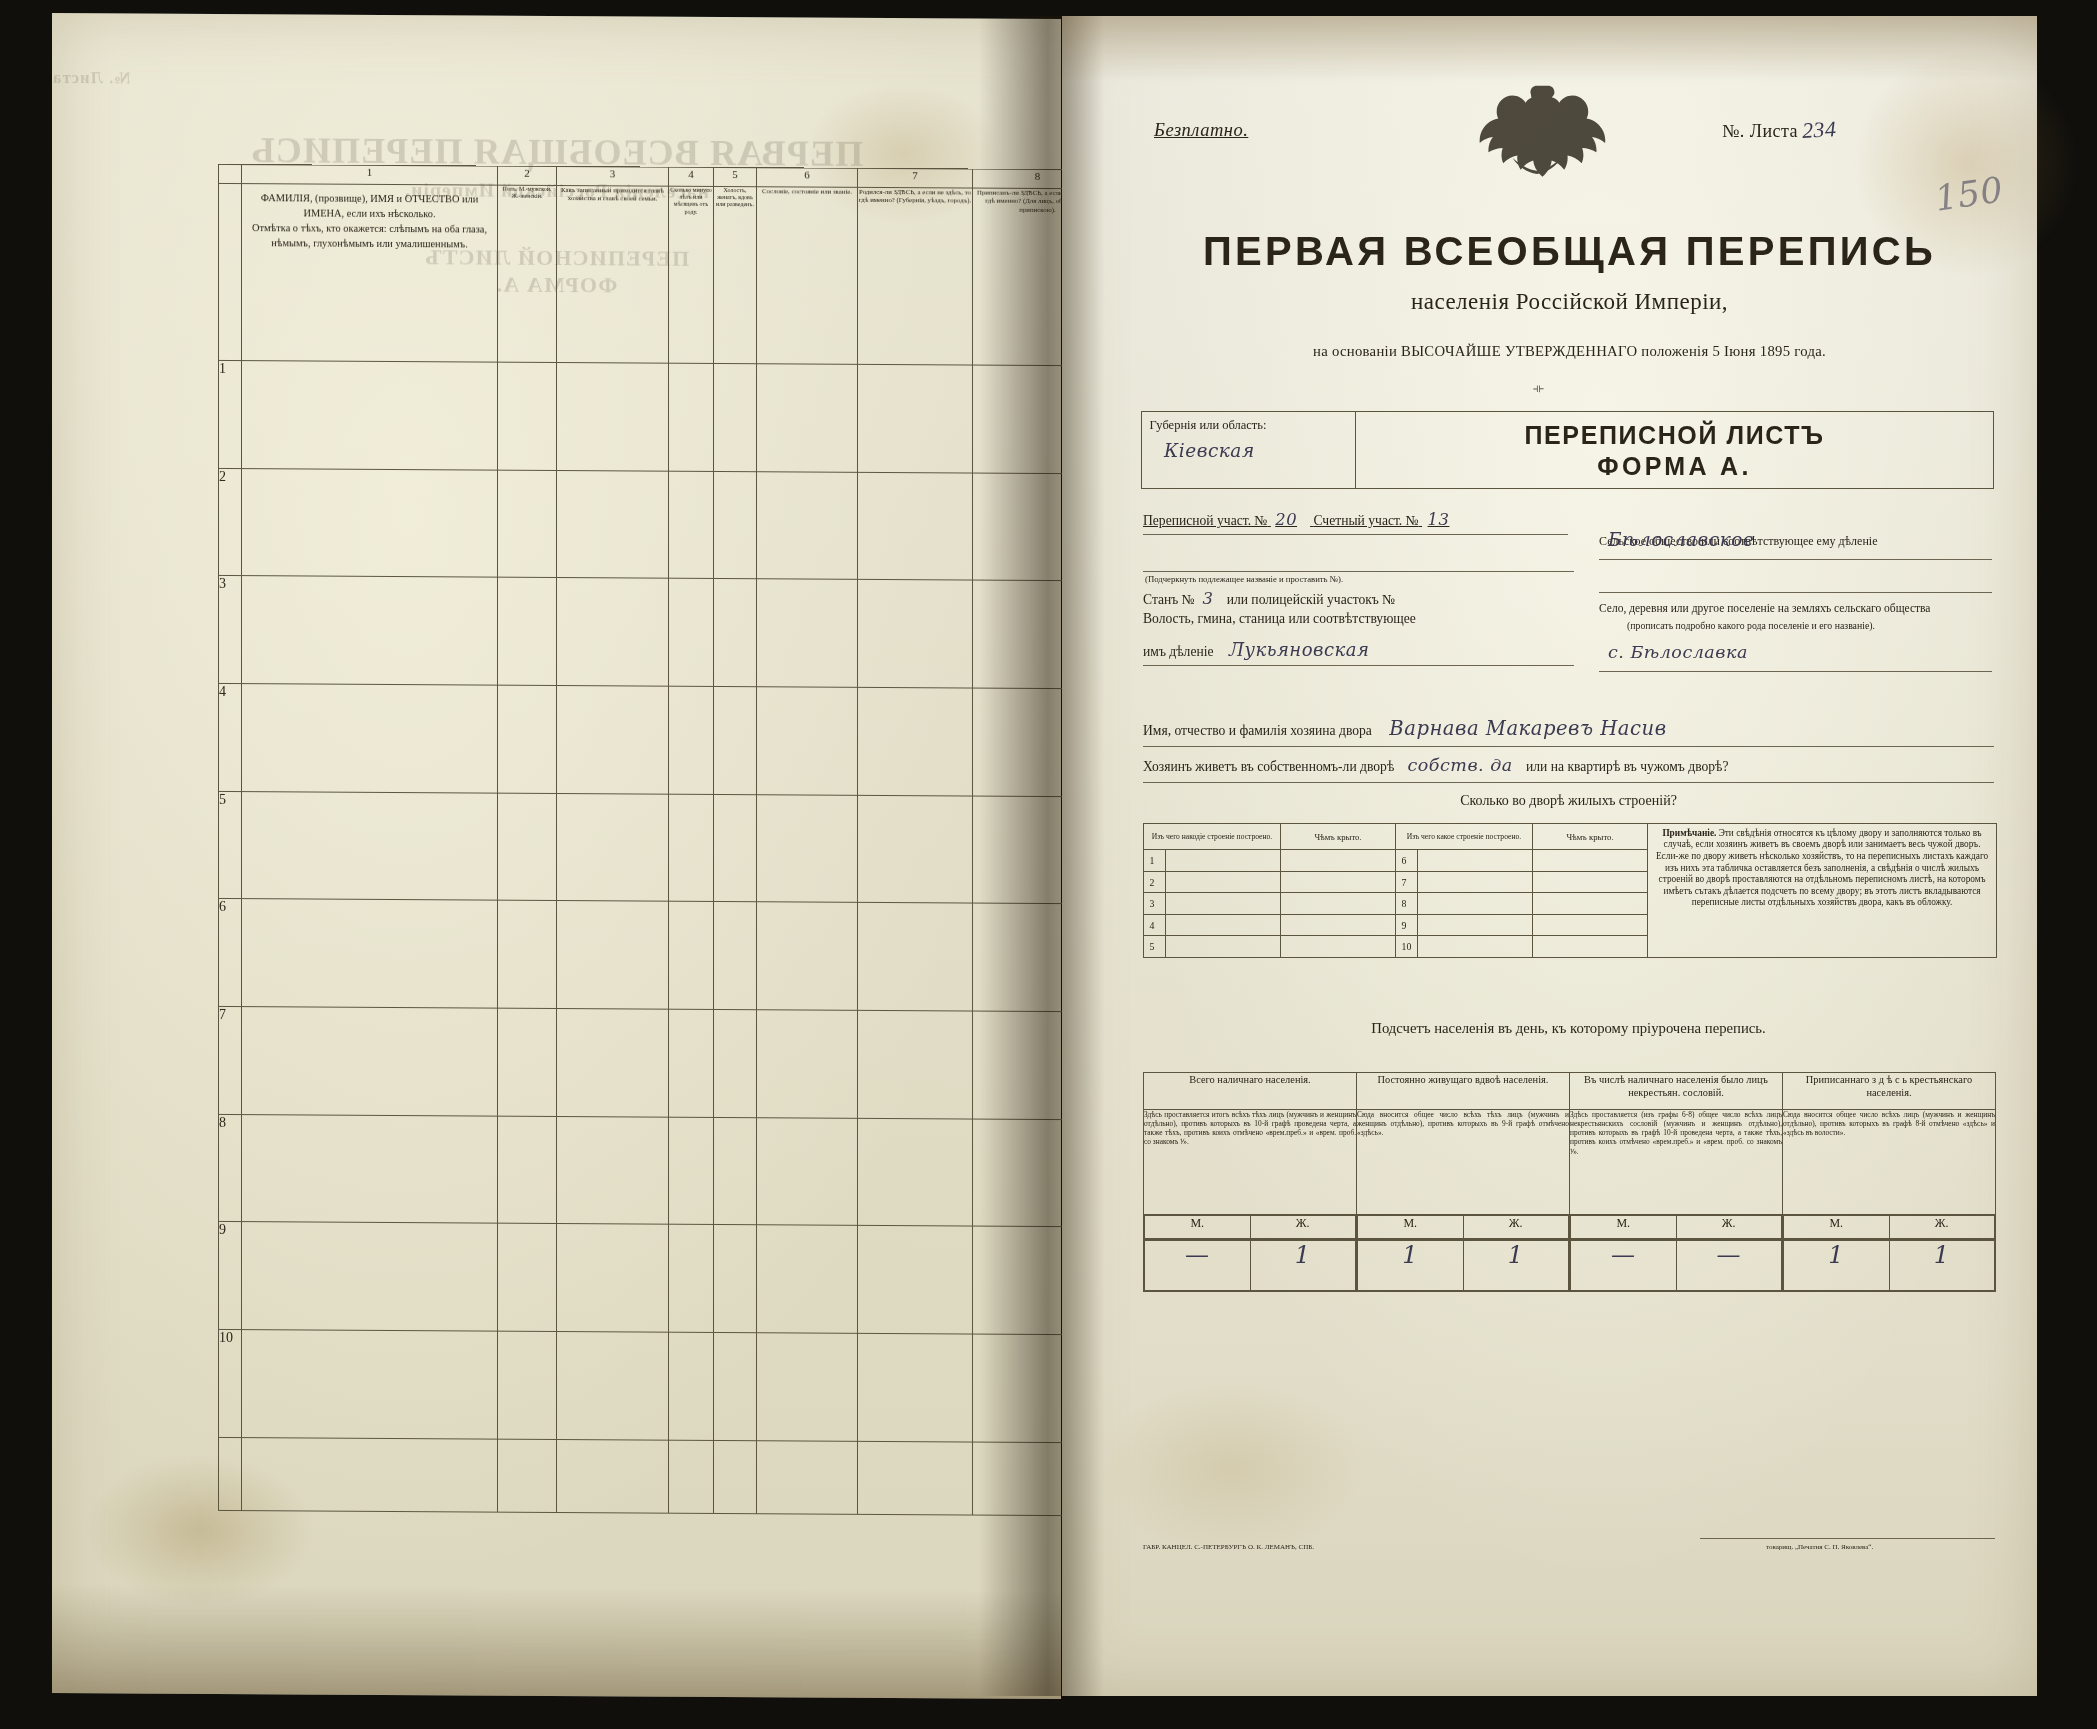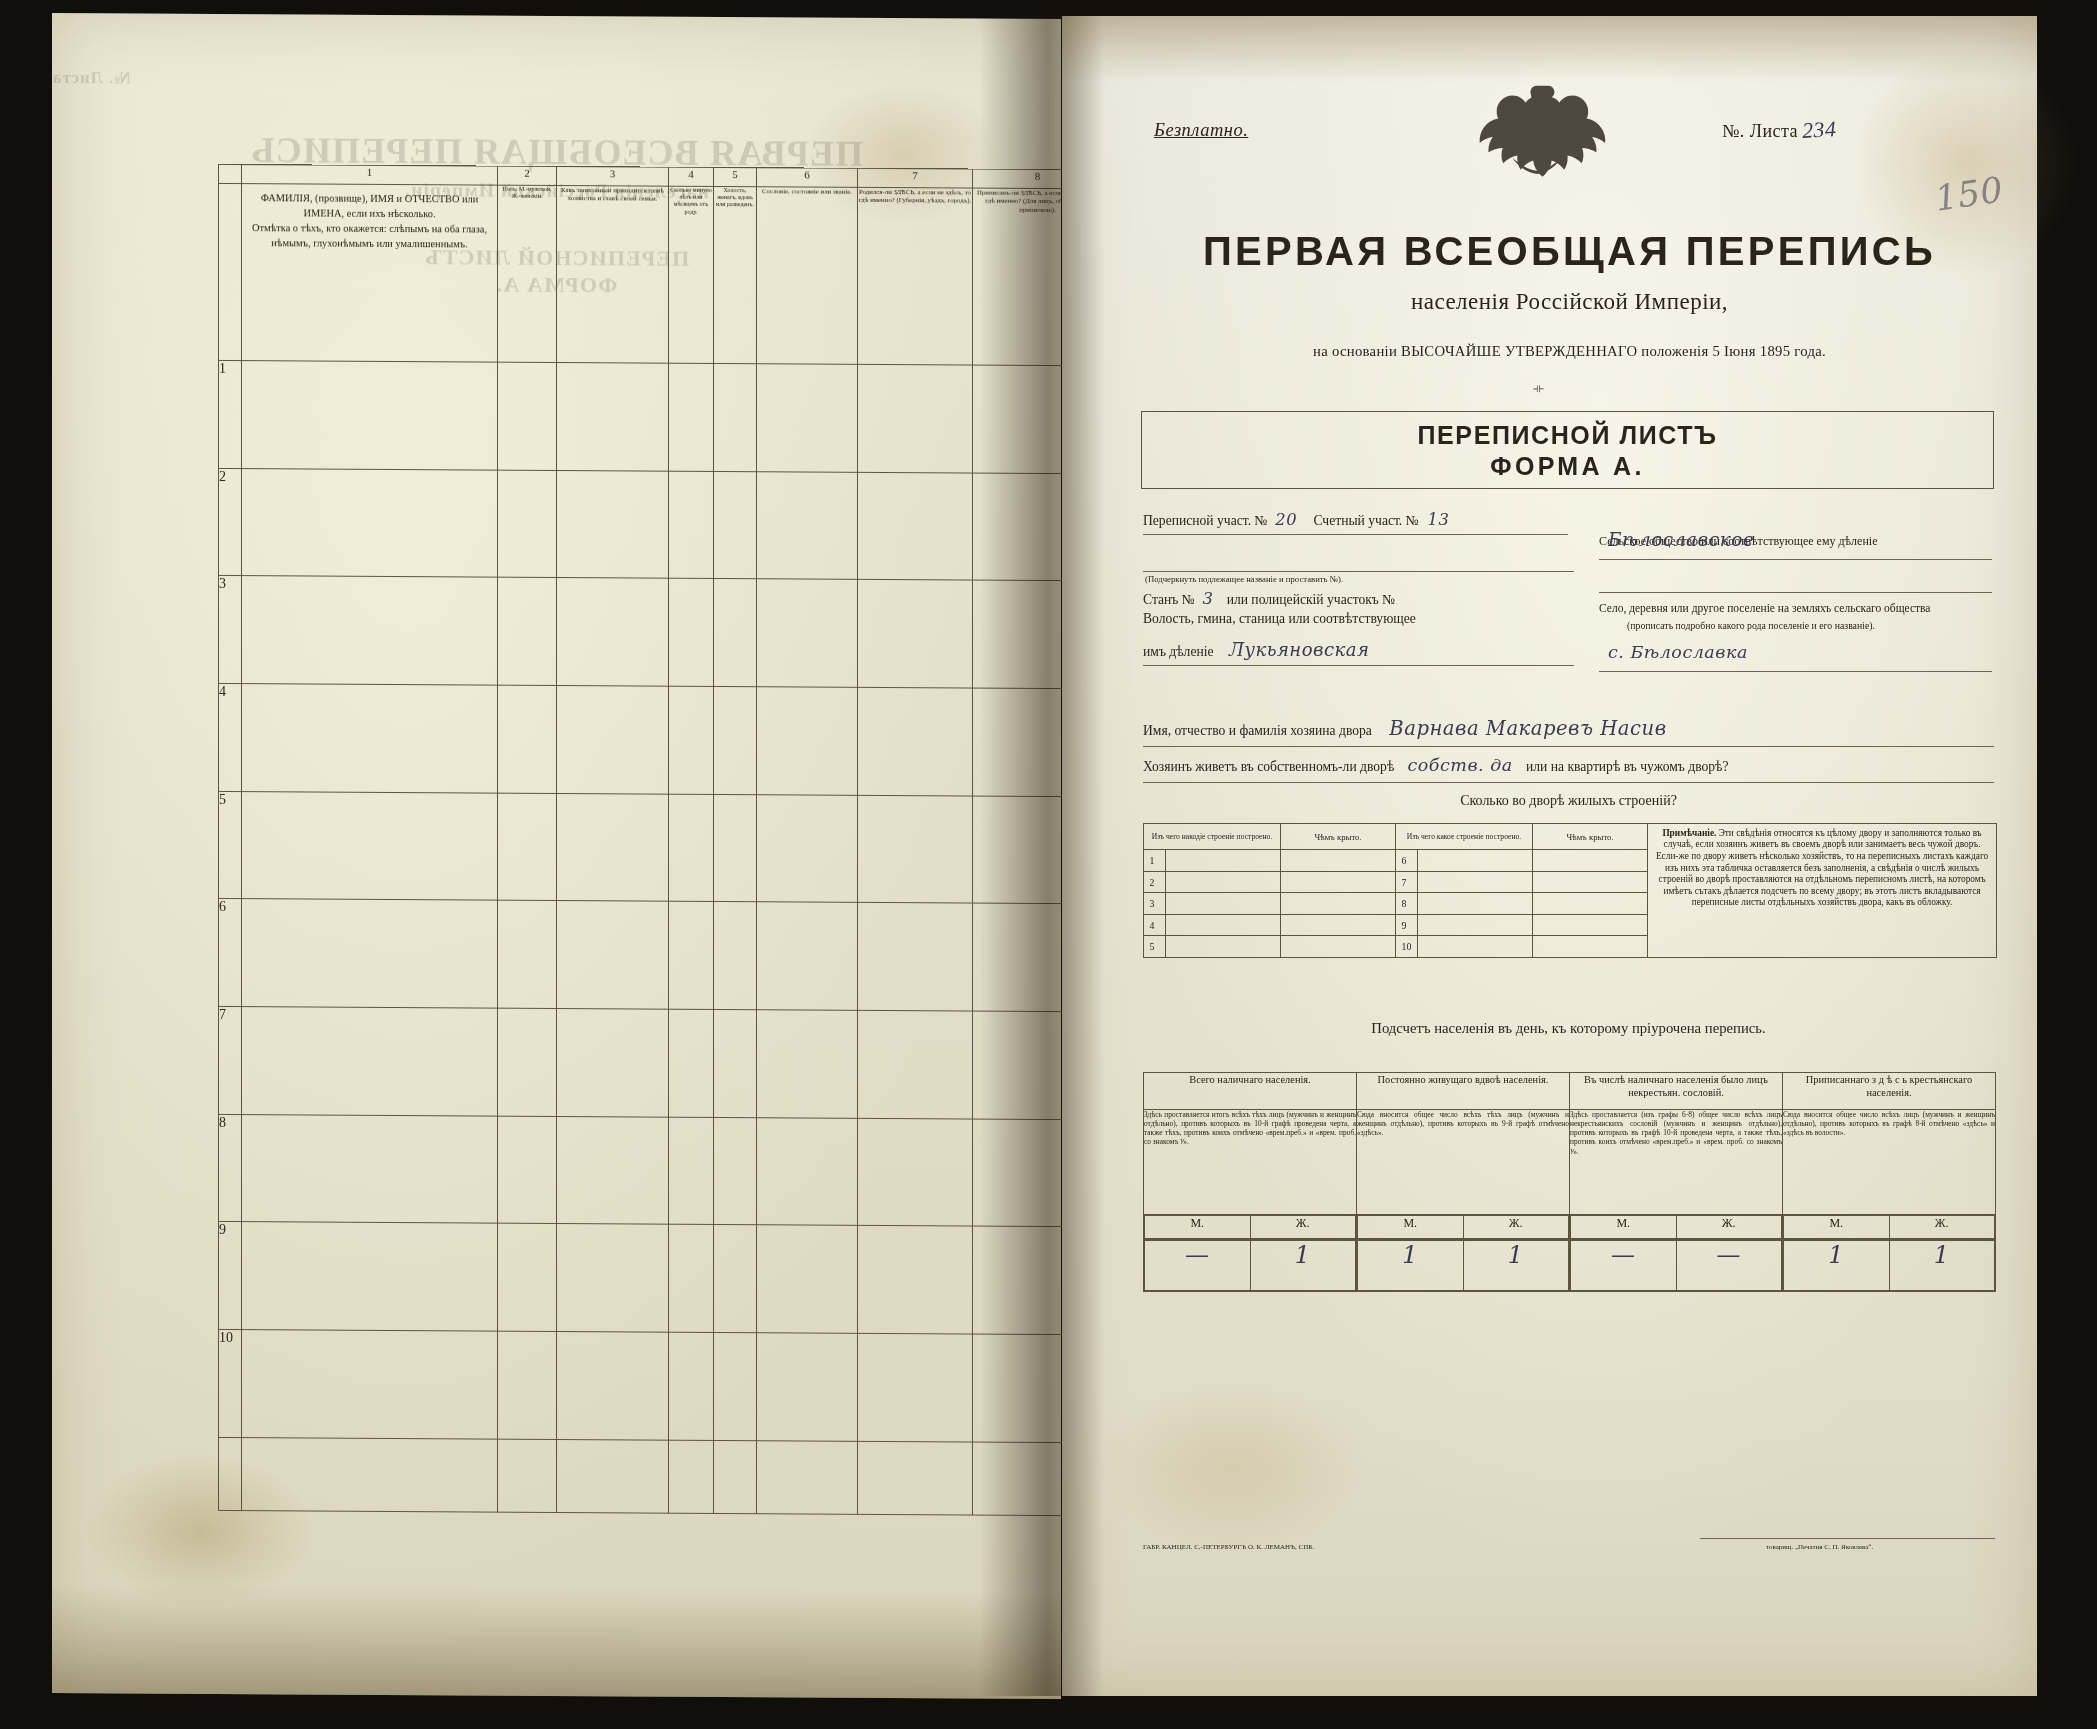--- a/index.html
+++ b/index.html
@@ -563,27 +563,31 @@
           </g>
         </svg>
       </div>
 
       <div class="rp main-title" style="left:112px; top:213px; width:791px;">ПЕРВАЯ ВСЕОБЩАЯ ПЕРЕПИСЬ</div>
       <div class="rp sub-title" style="left:112px; top:273px; width:791px;">населенія Россійской Имперіи,</div>
       <div class="rp legal-line" style="left:90px; top:327px; width:835px;">на основаніи ВЫСОЧАЙШЕ УТВЕРЖДЕННАГО положенія 5 Іюня 1895 года.</div>
       <div class="rp orn" style="left:434px; top:365px; width:87px;">⟛</div>
 
       <div class="rp formbox" style="left:79px; top:395px; width:851px; height:76px;">
+        <div class="cellA">
+          <div class="lbl">Губернія или область:</div>
+          <div class="hand" style="font-size:18.5px; padding:7.6px 0 0 22px;">Кіевская</div>
+        </div>
         <div class="cellB">
           <div class="bigform1">ПЕРЕПИСНОЙ ЛИСТЪ</div>
           <div class="bigform2">ФОРМА А.</div>
         </div>
       </div>
 
-      <div class="rp fld" style="left:81px; top:494px; width:415px;">
+      <div class="rp fld" style="left:81px; top:494px; width:415px;text-decoration:underline;">
         <span>Переписной участ. №</span>
         <span class="hand" style="font-size:16.4px; margin:0 13px 0 4.4px;">20</span>
         <span>Счетный участ. №</span>
         <span class="hand" style="font-size:16.4px; margin-left:5.5px;">13</span>
       </div>
       <div class="rule" style="left:81px; top:518px; width:425px;"></div>
 
       <div class="rp fld" style="left:81px; top:532px; width:431px;margin-top:41px;">
         <span>Станъ №</span>
         <span class="hand" style="font-size:16.4px; margin:0 9.8px 0 4.4px;">3</span>

